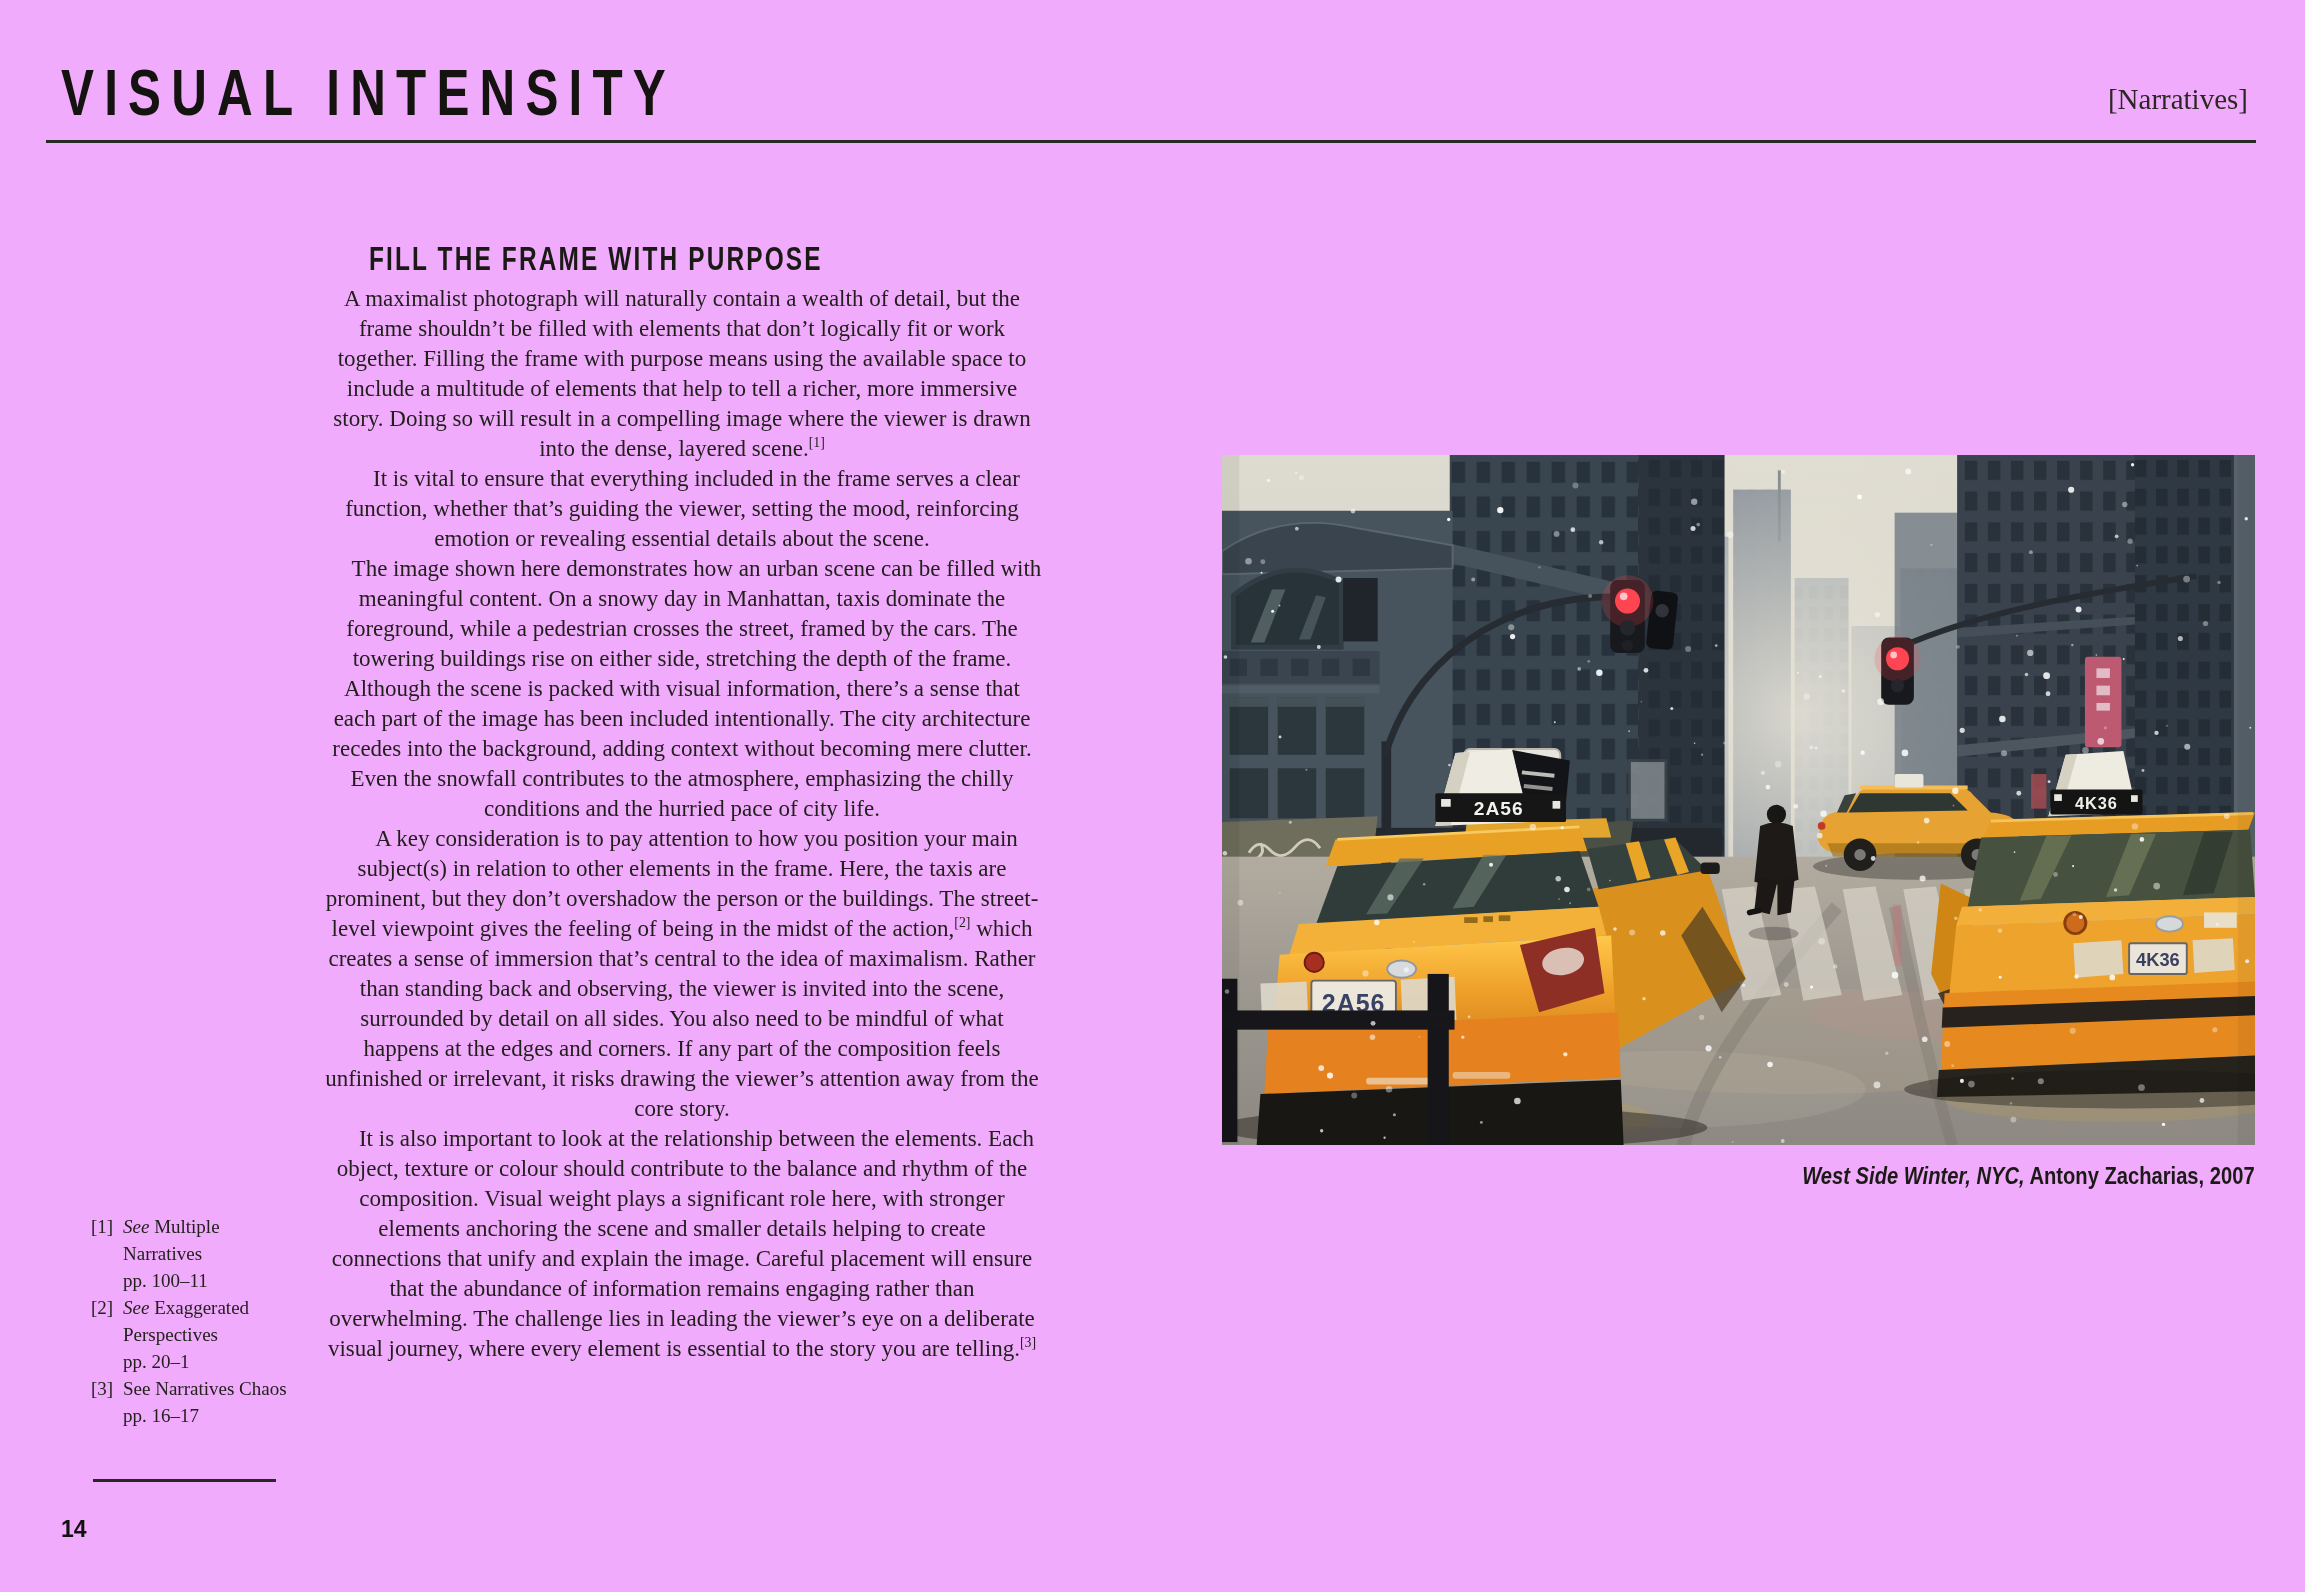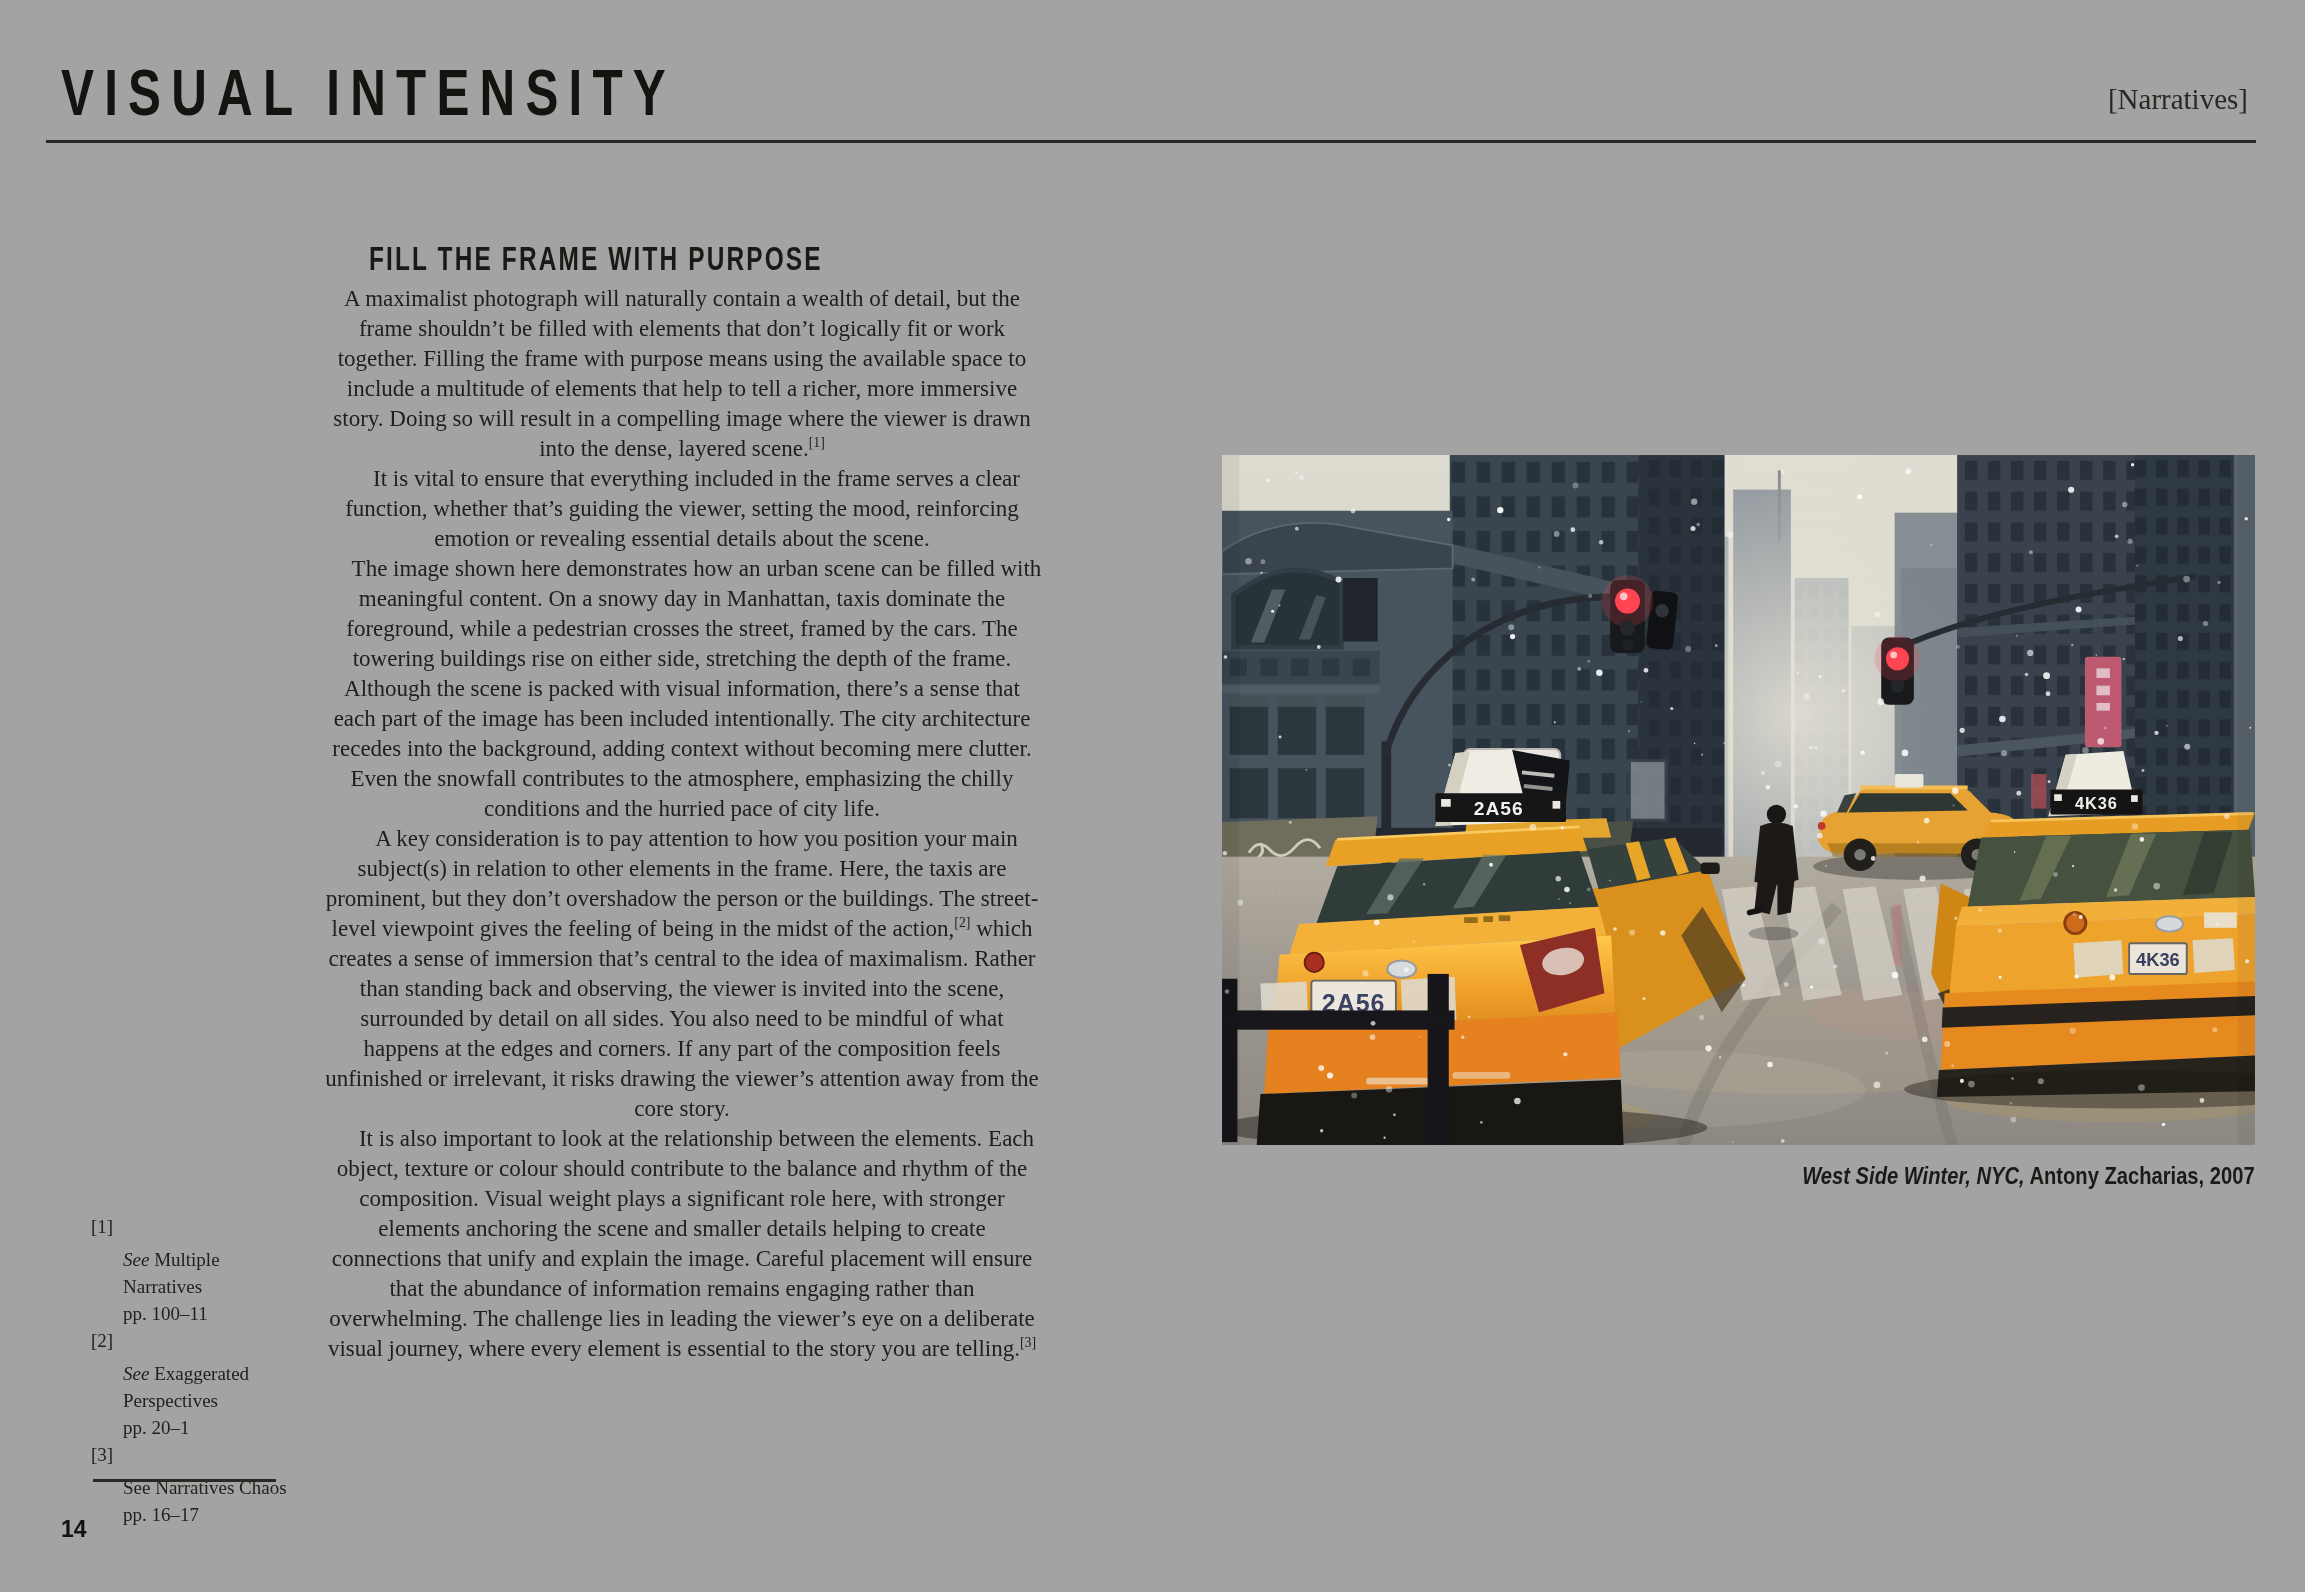--- a/index.html
+++ b/index.html
@@ -1,19 +1,19 @@
 <!DOCTYPE html>
 <html><head>
 <meta charset="utf-8">
 <style>
   html,body{margin:0;padding:0;}
   .page{
     position:relative;
     width:2306px;height:1593px;
-    background:#a3a3a3;
+    background:#f0abfc;
     font-family:"Liberation Serif", serif;
     color:#262220;
     overflow:hidden;
   }
   
   .title{
     position:absolute;left:61px;top:60px;
     font-family:"Liberation Sans", sans-serif;
     font-weight:700;font-size:65px;line-height:65px;
     color:#15130f;white-space:nowrap;
@@ -43,21 +43,21 @@
   .body-para{margin:0;}
   .body-para.indent{text-indent:29px;}
   .fn-ref{font-size:60%;line-height:0;vertical-align:super;letter-spacing:0;}
   
   .footnotes{
     position:absolute;left:91px;top:1213px;width:207px;
     font-size:19px;line-height:27px;color:#24211d;
   }
   .fn-item{display:flex;align-items:flex-start;}
   .fn-marker{flex:0 0 32px;}
-  .fn-text{flex:1;margin-top:33px;}
+  .fn-text{flex:1;}
   .fn-see-italic{font-style:italic;}
   .fn-pages{display:block;}
   .fn-rule{
     position:absolute;left:93px;top:1479px;width:183px;height:2.9px;background:#2b2824;
   }
   .page-number{
     position:absolute;left:61px;top:1516px;
     font-family:"Liberation Sans", sans-serif;
     font-weight:700;font-size:23px;color:#141210;
   }

